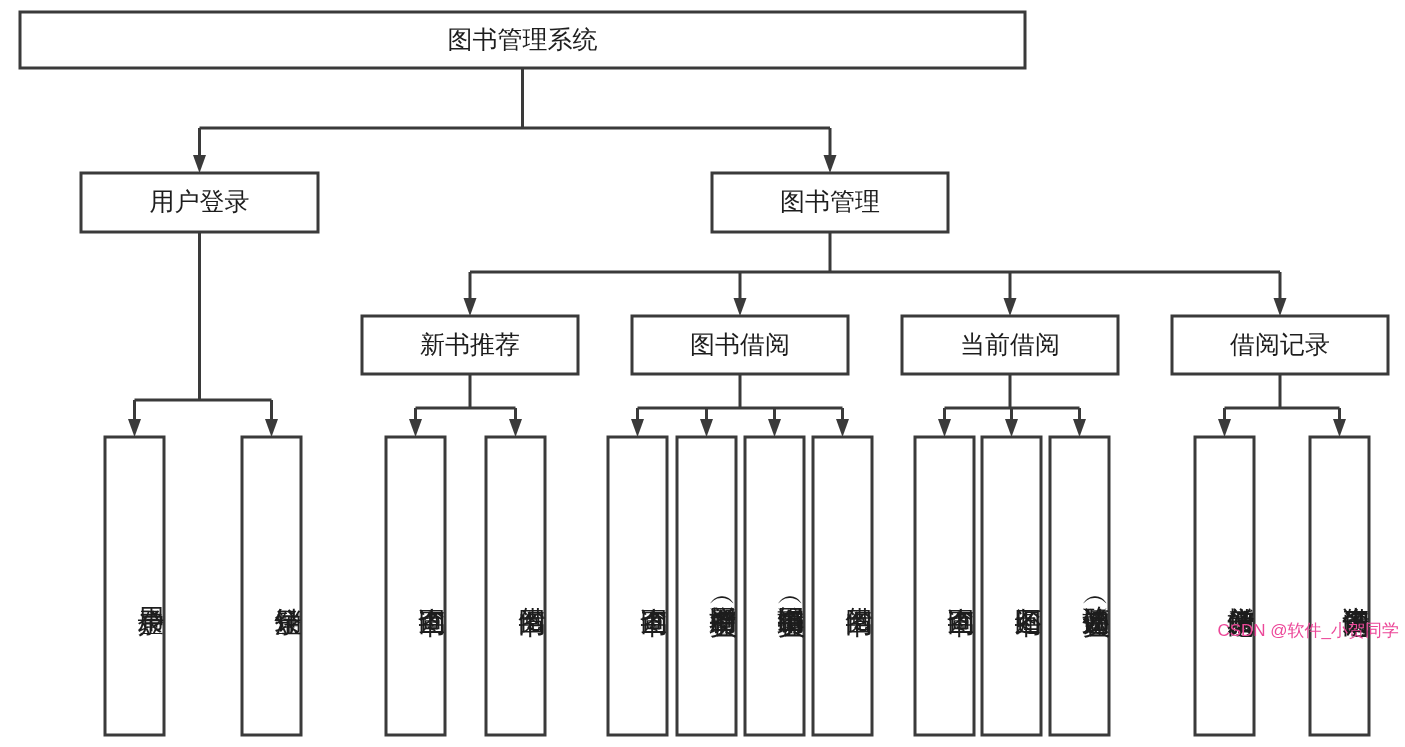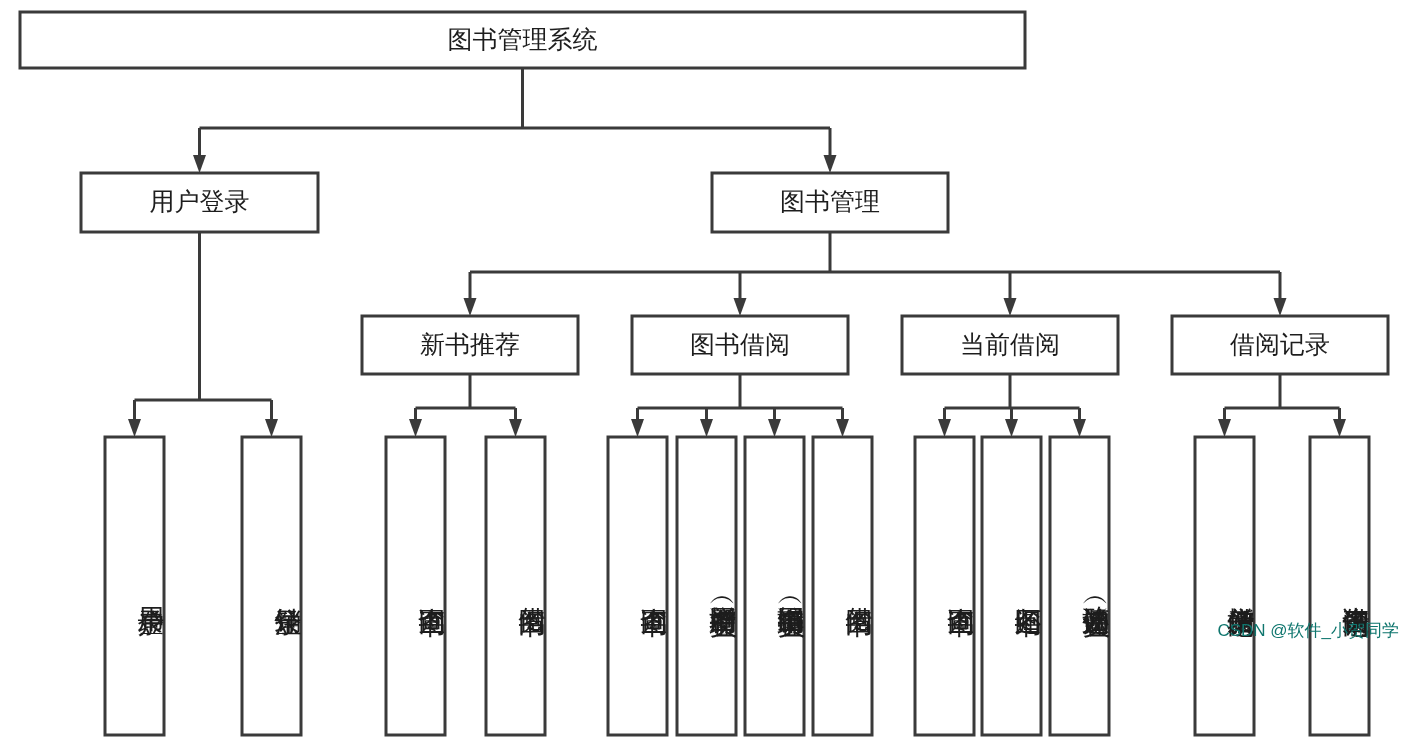--- a/index.html
+++ b/index.html
@@ -33,21 +33,21 @@
     align-items:flex-start;
     justify-content:center;
     white-space:nowrap;
     pointer-events:none;
   }
   .watermark{
     position:absolute;
     right:6px;
     bottom:4px;
     font-size:17px;
-    color:#0f766e;
+    color:#ec4899;
     font-family:"Liberation Sans","DejaVu Sans",sans-serif;
     white-space:nowrap;
   }
 </style>
 </head>
 <body>
 
 <div id="diagram-root">
 
   <svg id="tree" viewBox="0 0 1405 747">

